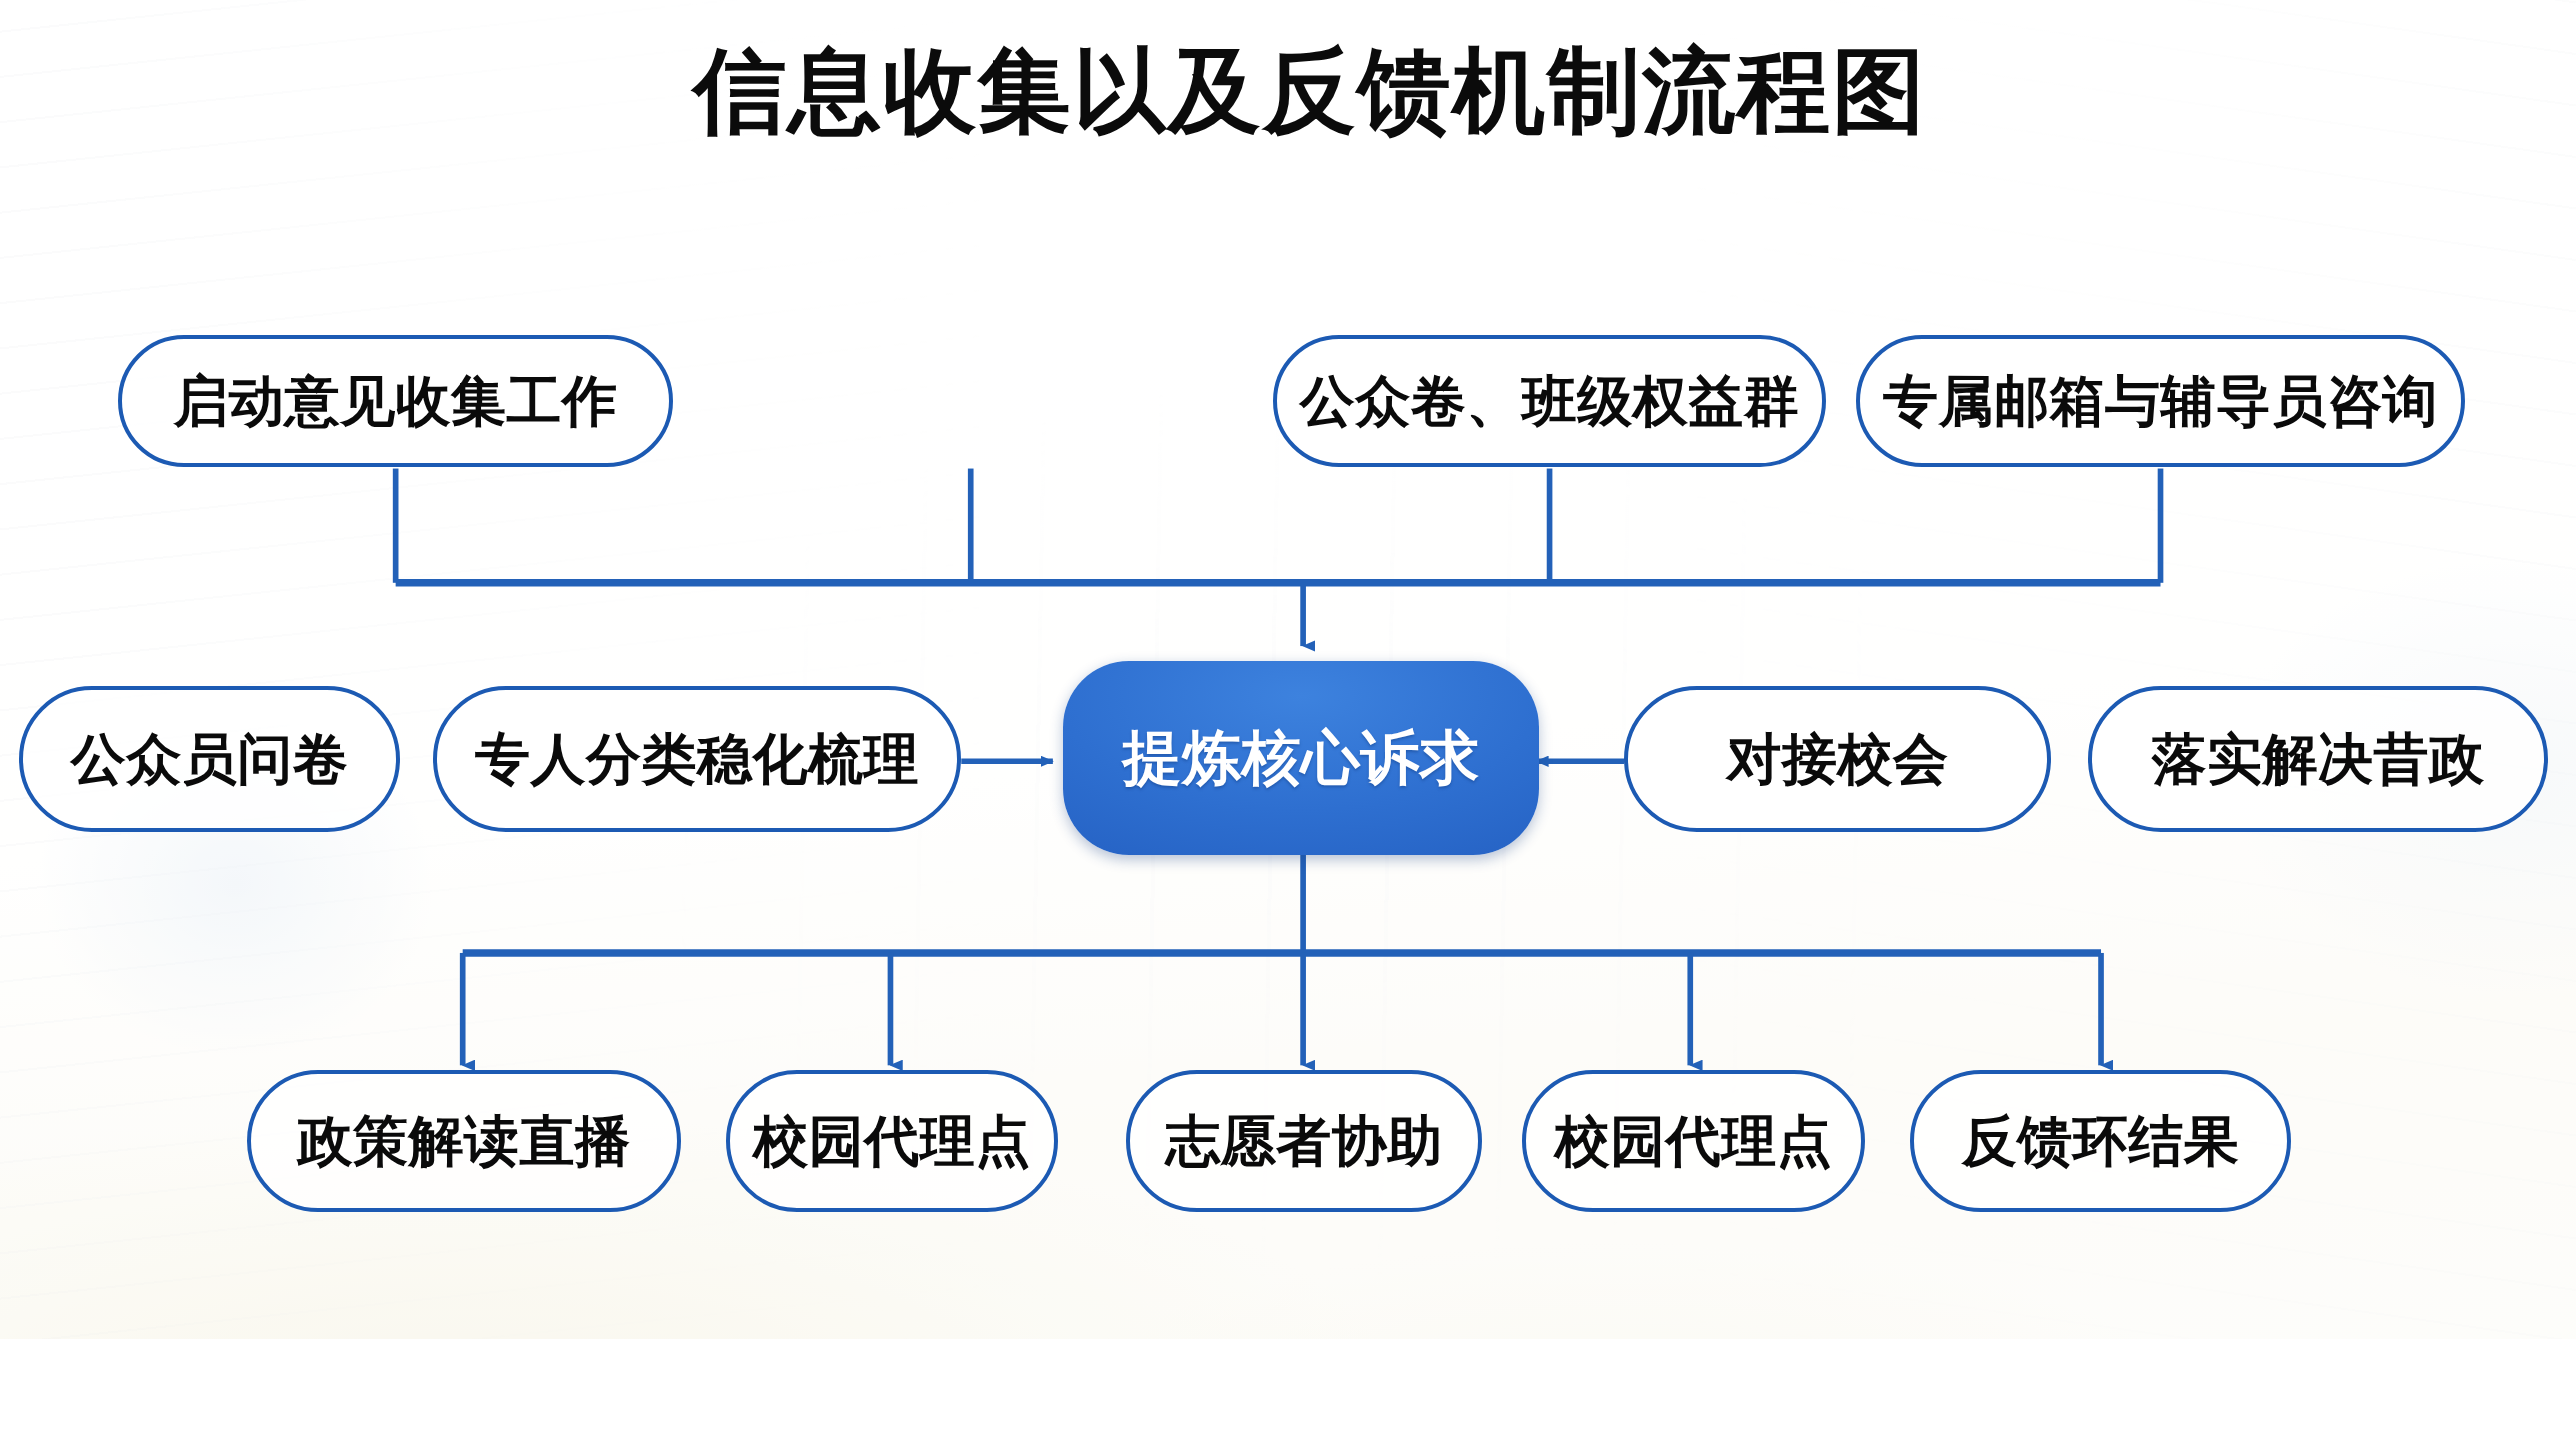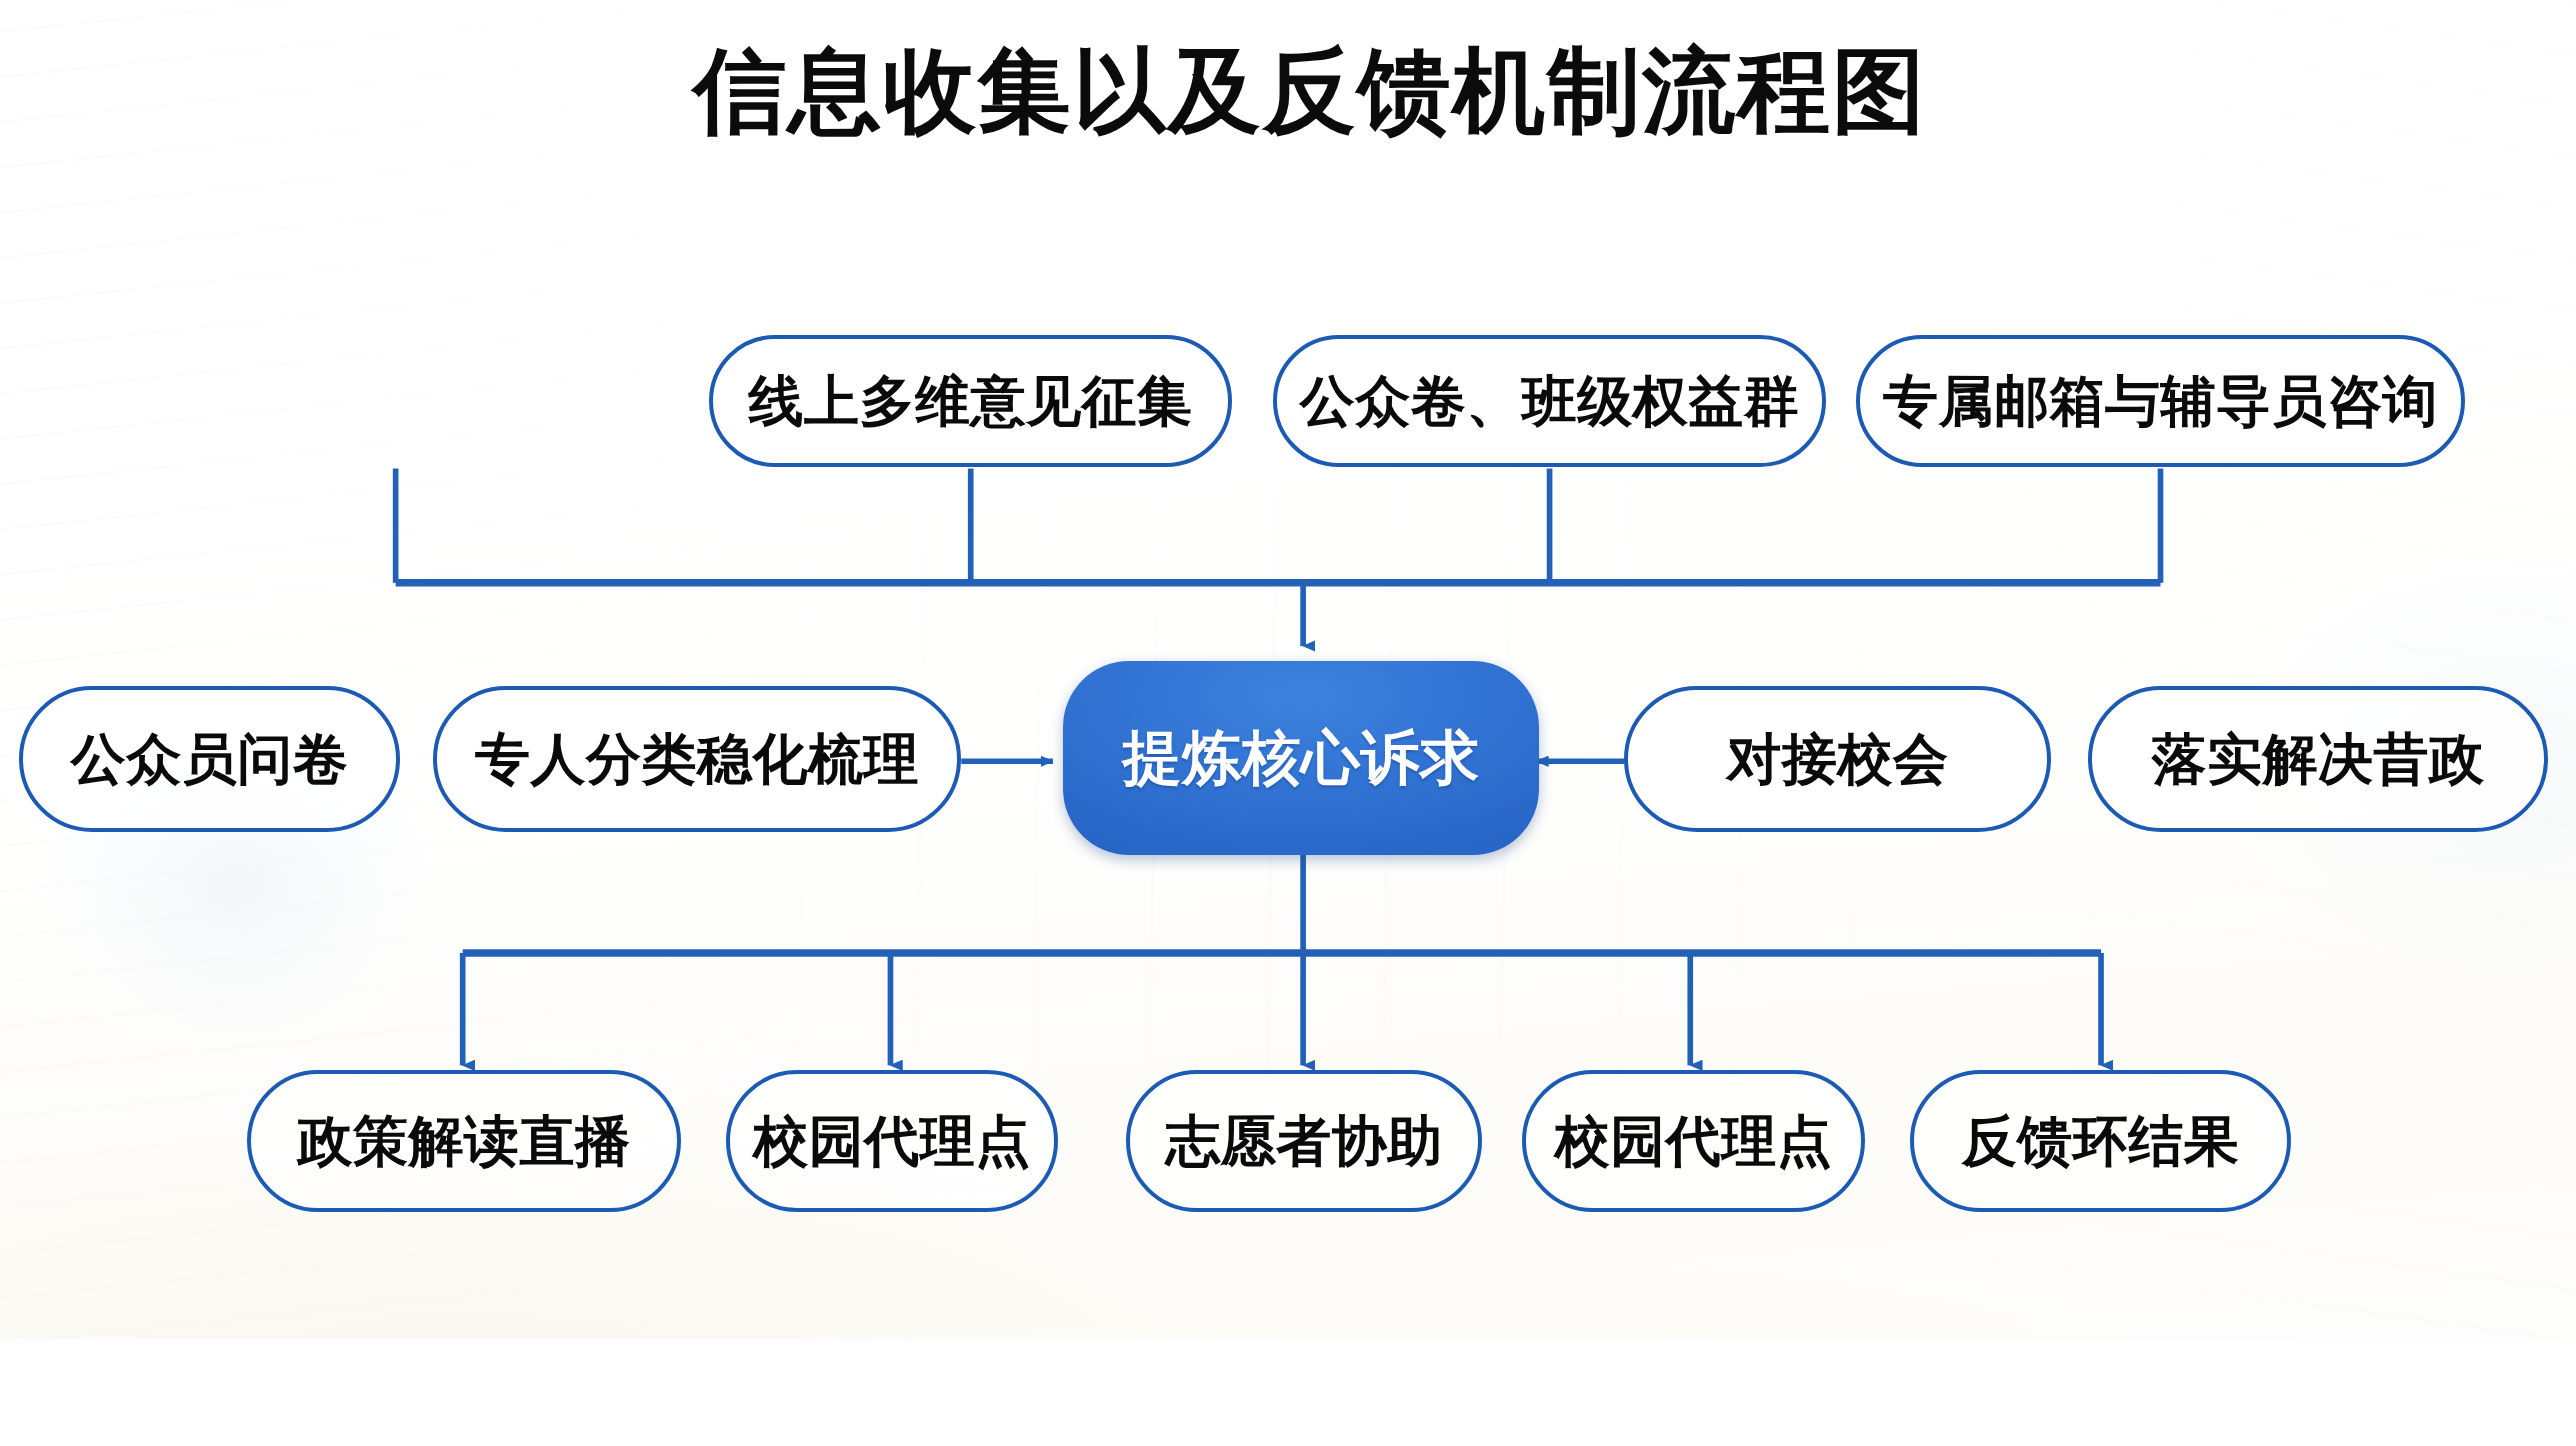--- a/index.html
+++ b/index.html
@@ -177,24 +177,24 @@
       <path d="M 490,1009 L 2225,1009" stroke-width="8"></path>
 
       <path d="M 490,1009 L 490,1128" marker-end="url(#arrow-down)"></path>
       <path d="M 943,1009 L 943,1128" marker-end="url(#arrow-down)"></path>
       <path d="M 1380,1009 L 1380,1128" marker-end="url(#arrow-down)"></path>
       <path d="M 1790,1009 L 1790,1128" marker-end="url(#arrow-down)"></path>
       <path d="M 2225,1009 L 2225,1128" marker-end="url(#arrow-down)"></path>
     </g>
   </svg>
 
-
-  <div class="node" style="left:709px;  top:335px; width:523px;  height:132px;">
-    <span class="label">线上多维意见征集</span>
-  </div>
+  <div class="node" style="left:118px;  top:335px; width:555px;  height:132px;">
+    <span class="label">启动意见收集工作</span>
+  </div>
+
 
   <div class="node" style="left:1273px; top:335px; width:553px;  height:132px;text-align:right;">
     <span class="label">公众卷、班级权益群</span>
   </div>
 
   <div class="node" style="left:1856px; top:335px; width:609px;  height:132px;">
     <span class="label">专属邮箱与辅导员咨询</span>
   </div>
 
   <div class="node" style="left:19px;   top:686px; width:381px;  height:146px;">

